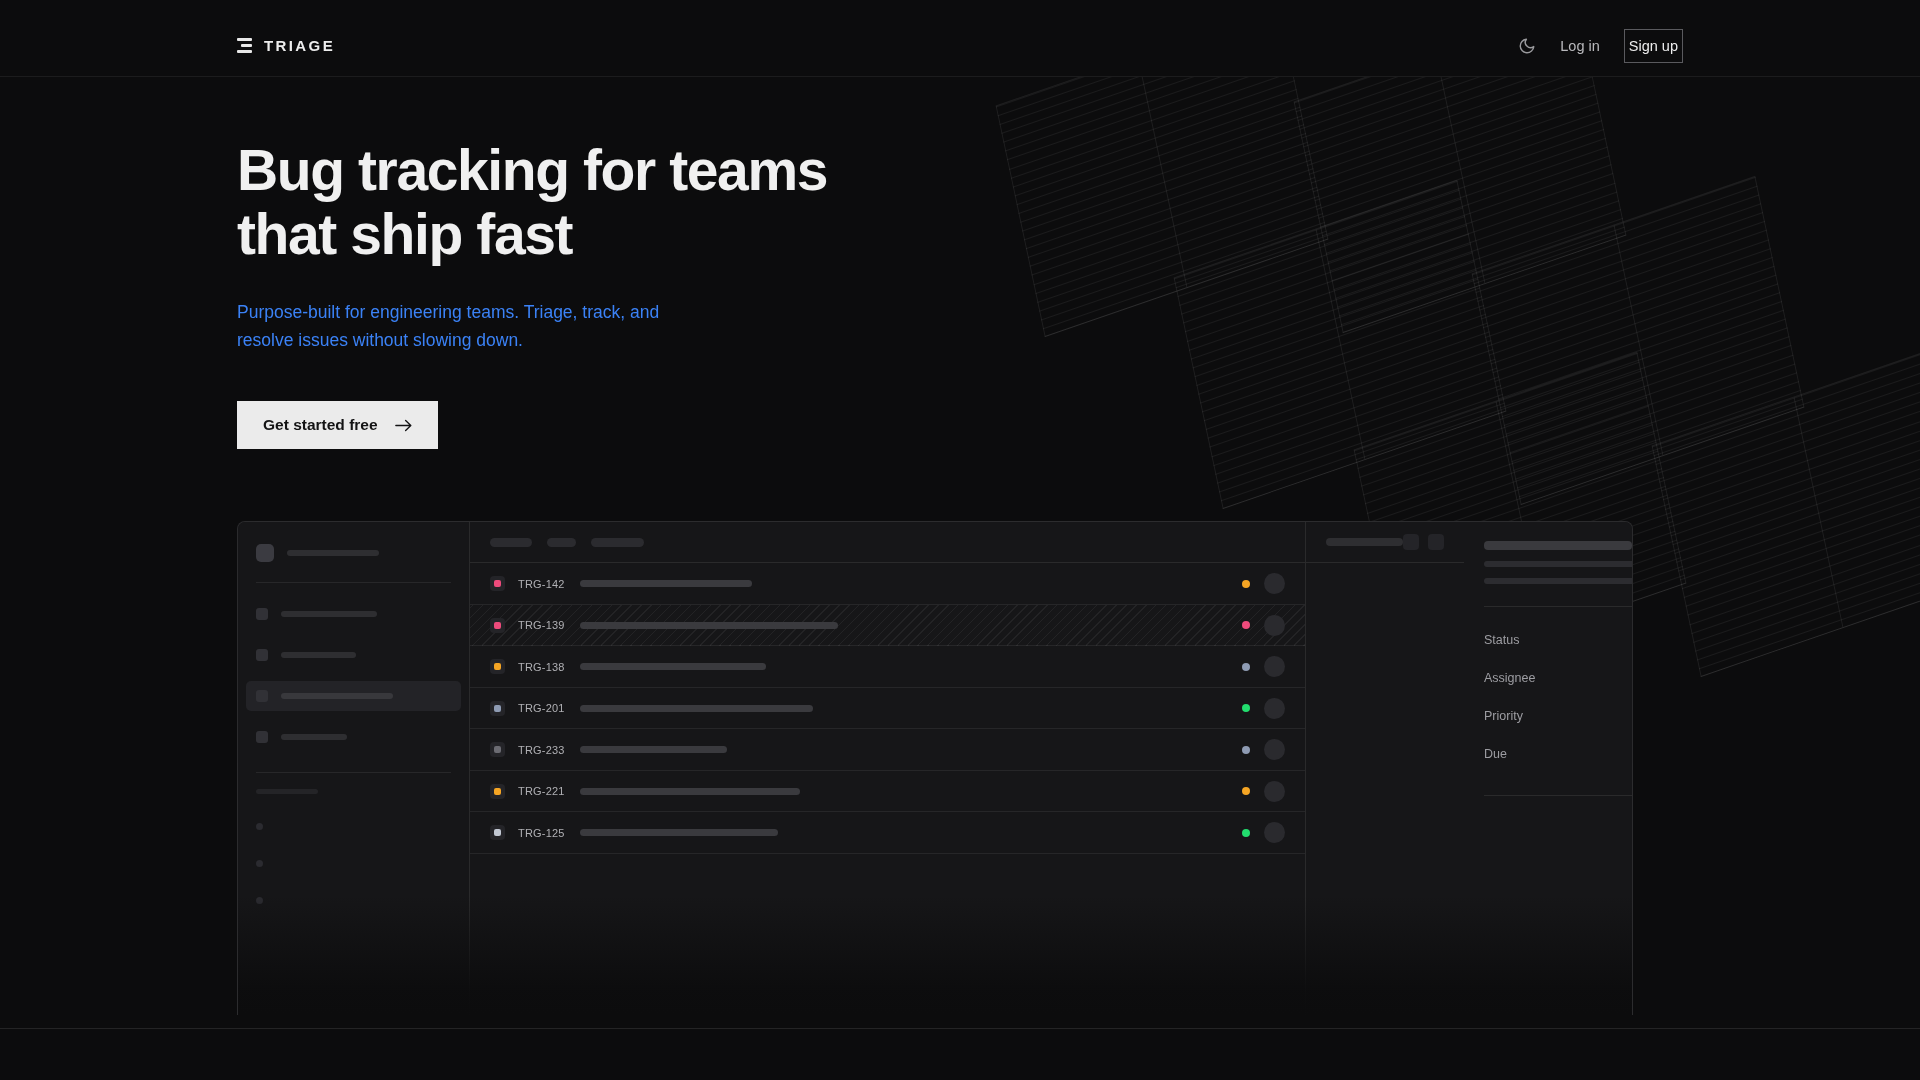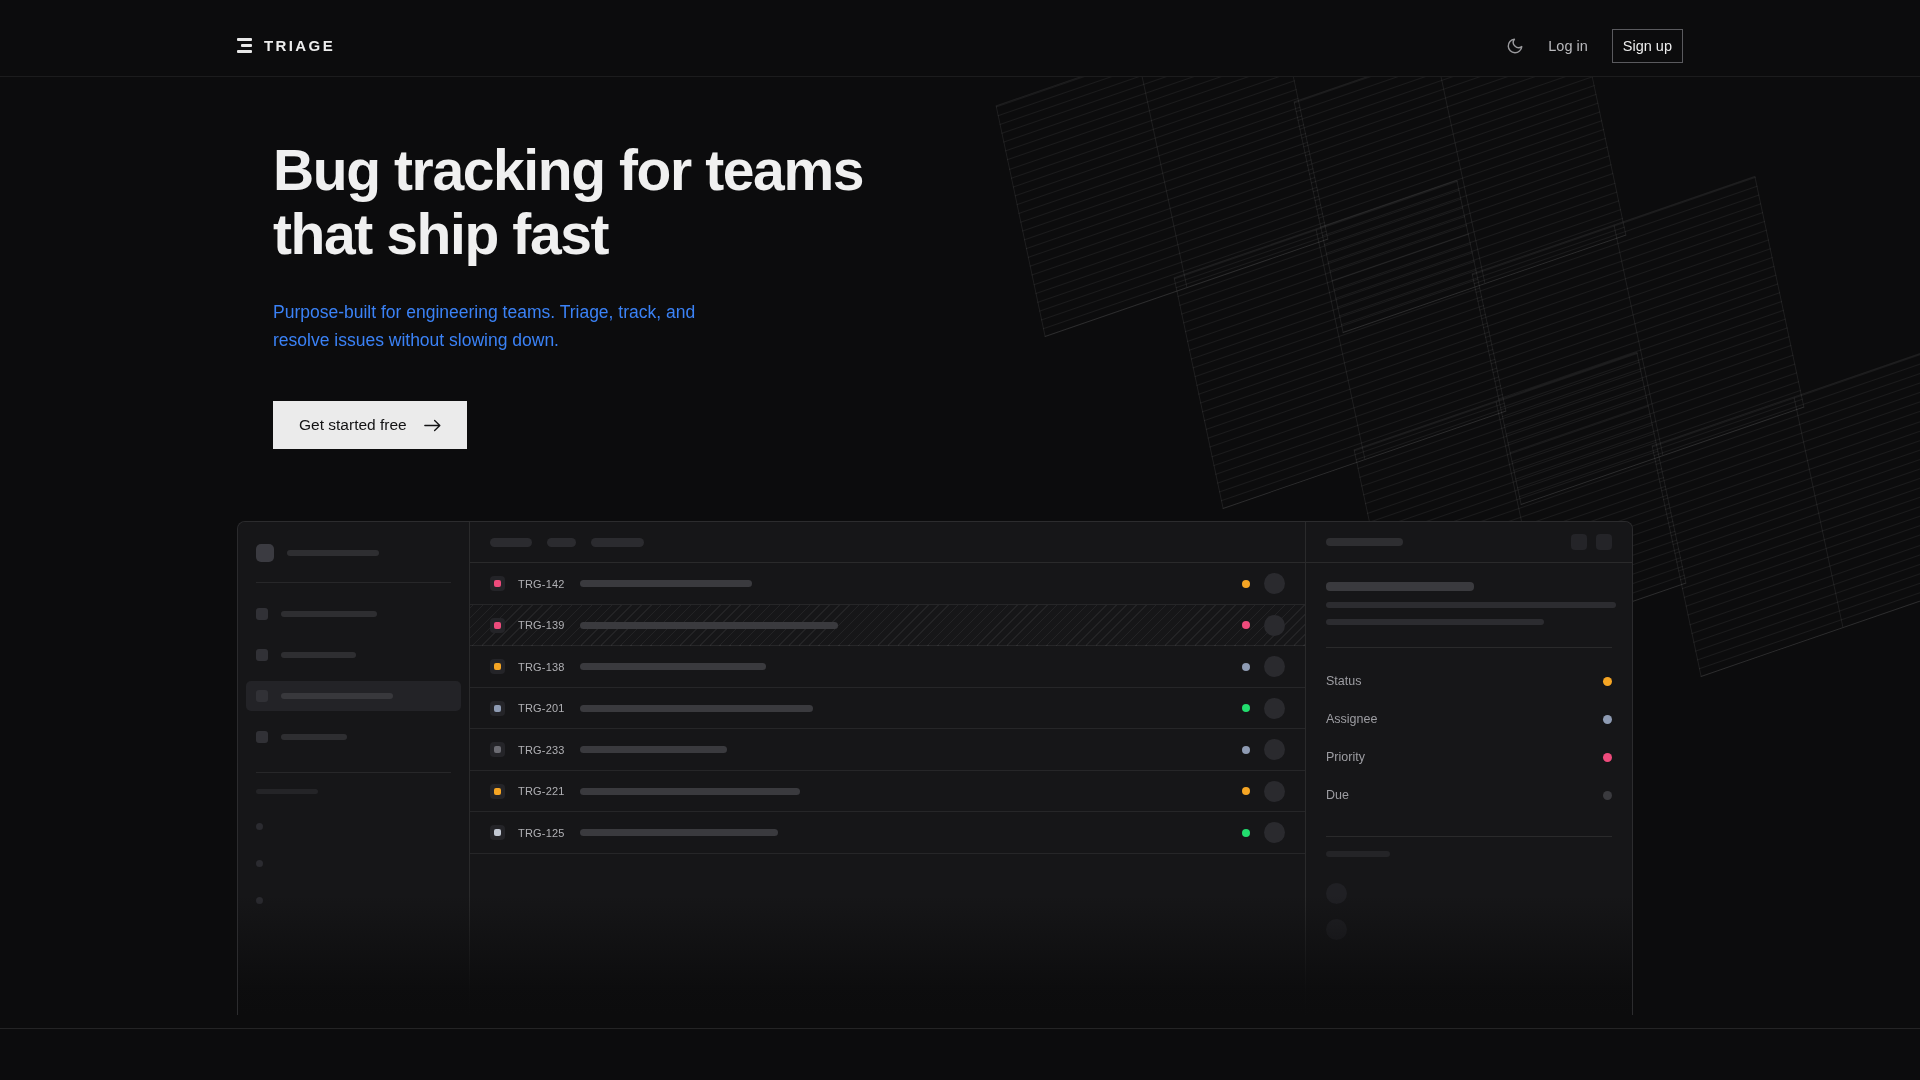--- a/index.html
+++ b/index.html
@@ -56,37 +56,37 @@
     position:absolute; right:237px;
     display:flex; align-items:center; gap:24px;
   }
   .moon-icon { width:18px; height:18px; display:block; color:#9a9a9d; }
   .login-link {
     color:#b9b9bc; font-size:14.5px; text-decoration:none;
   }
   .signup-btn {
     border:1px solid #5a5a5e; background:transparent;
     color:#ededed; font-size:14.5px; font-family:inherit;
-    padding:8px 10px; cursor:pointer;
-  }
-
-  
-  .hero { position:relative; z-index:3; padding:62px 0 0 237px;margin-left:36px; }
+    padding:8px 4px; cursor:pointer;
+  }
+
+  
+  .hero { position:relative; z-index:3; padding:62px 0 0 237px; }
   .hero-title {
     color:#f0f0f0; font-size:57px; font-weight:700;
     line-height:1.12; letter-spacing:-1.4px; white-space:pre-line;
   }
   .hero-sub {
     margin-top:31px; color:#3b82f6; font-size:17.5px;
     line-height:1.62; white-space:pre-line;
   }
   .cta-btn {
     margin-top:47px; display:inline-flex; align-items:center; gap:17px;
     background:#ebebeb; color:#131314; border:none;
-    font-family:inherit; font-size:15.5px; font-weight:400;
+    font-family:inherit; font-size:15.5px; font-weight:700;
     padding:0 26px; height:48px; cursor:pointer;
   }
   .cta-arrow { width:17px; height:15px; display:block; }
 
   
   .mock {
     position:relative; z-index:3;
     margin:72px 0 0 237px;
     width:1396px; height:494px;
     border:1px solid rgba(255,255,255,0.085);
@@ -157,21 +157,21 @@
   .row-right { margin-left:auto; display:flex; align-items:center; gap:14px; }
   .status-dot { width:8px; height:8px; border-radius:50%; }
   .row-avatar { width:21px; height:21px; border-radius:50%; background:#2a2a2e; }
   .list-fill { flex:1 1 auto; }
 
   
   .mock-detail {
     width:327px; flex:0 0 327px; height:100%;
     border-left:1px solid rgba(255,255,255,0.085);
     background:#161618;
-    display:flex; flex-direction:column;
+    display:flex; flex-direction:row;
   }
   .detail-head {
     height:41px; flex:0 0 41px;
     border-bottom:1px solid rgba(255,255,255,0.085);
     display:flex; align-items:center; padding:0 20px;
   }
   .detail-head-actions { margin-left:auto; display:flex; gap:9px; }
   .sq-btn { width:16px; height:16px; border-radius:4px; background:#242428; }
   .detail-body { padding:19px 20px 0; }
   .d-title { height:9px; width:148px; border-radius:4px; background:#3a3a3e; }

